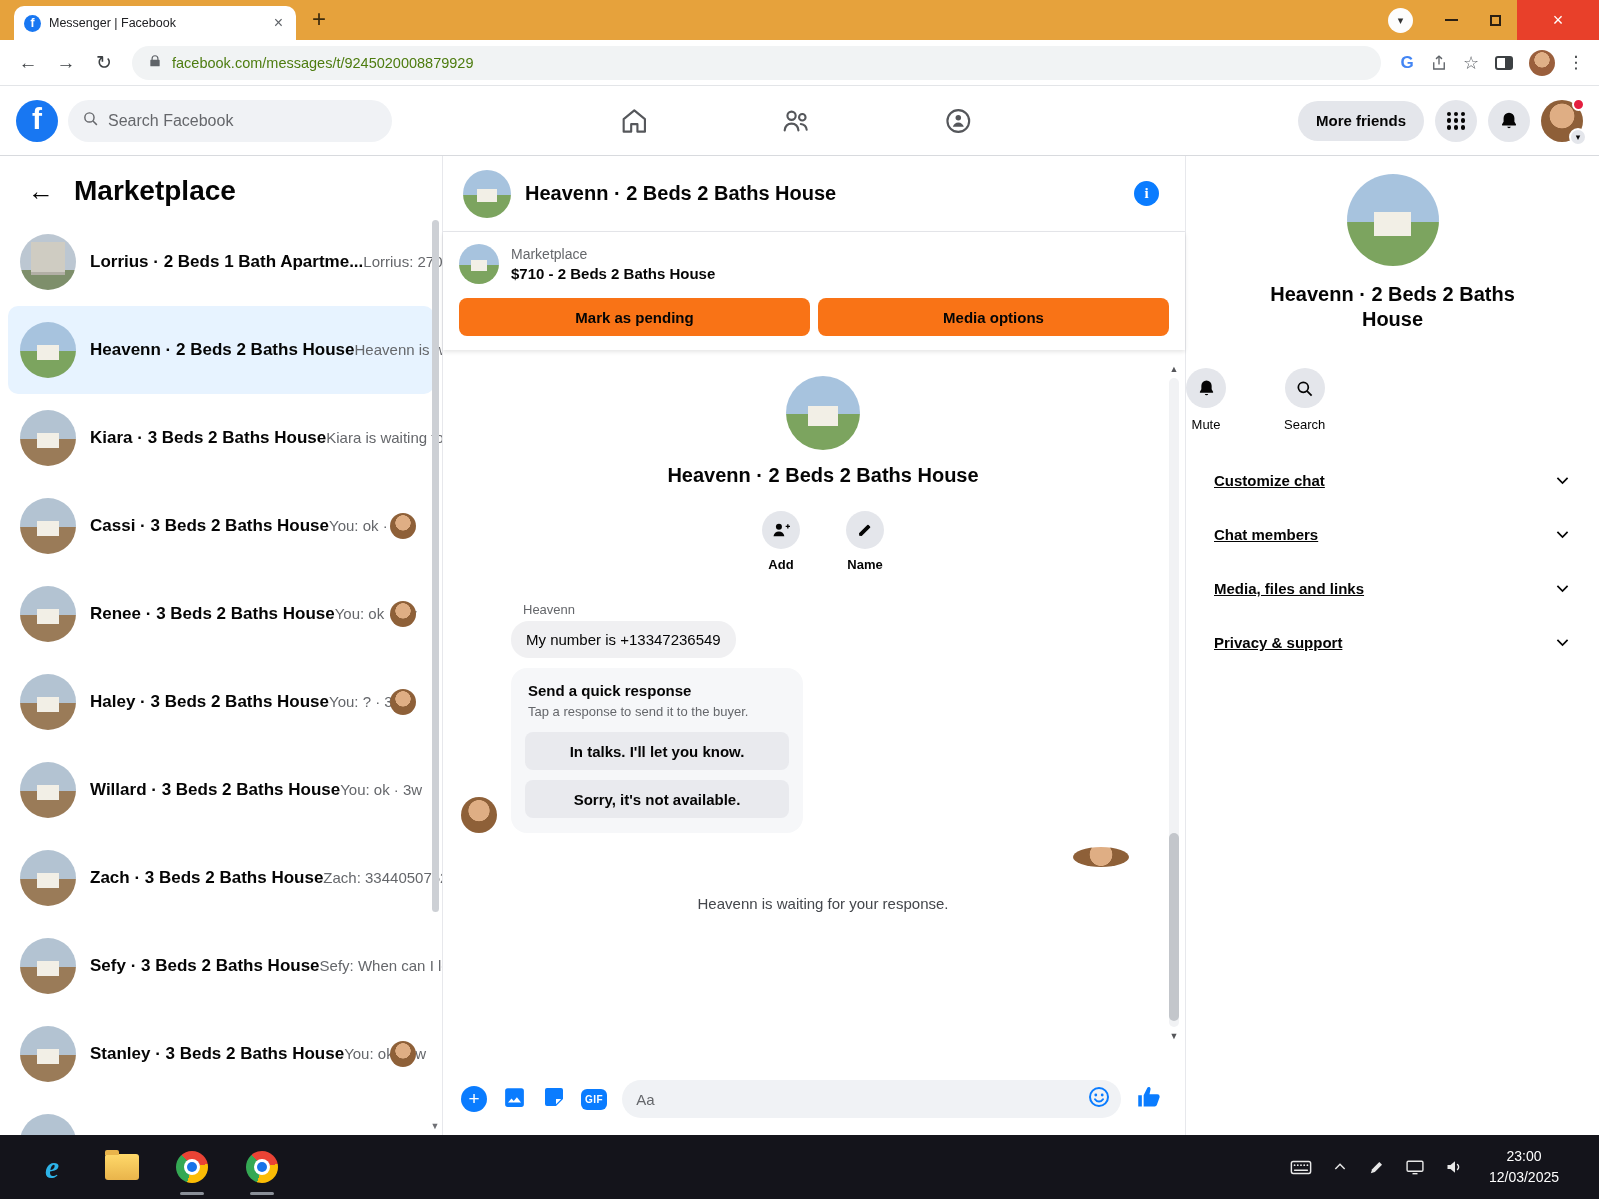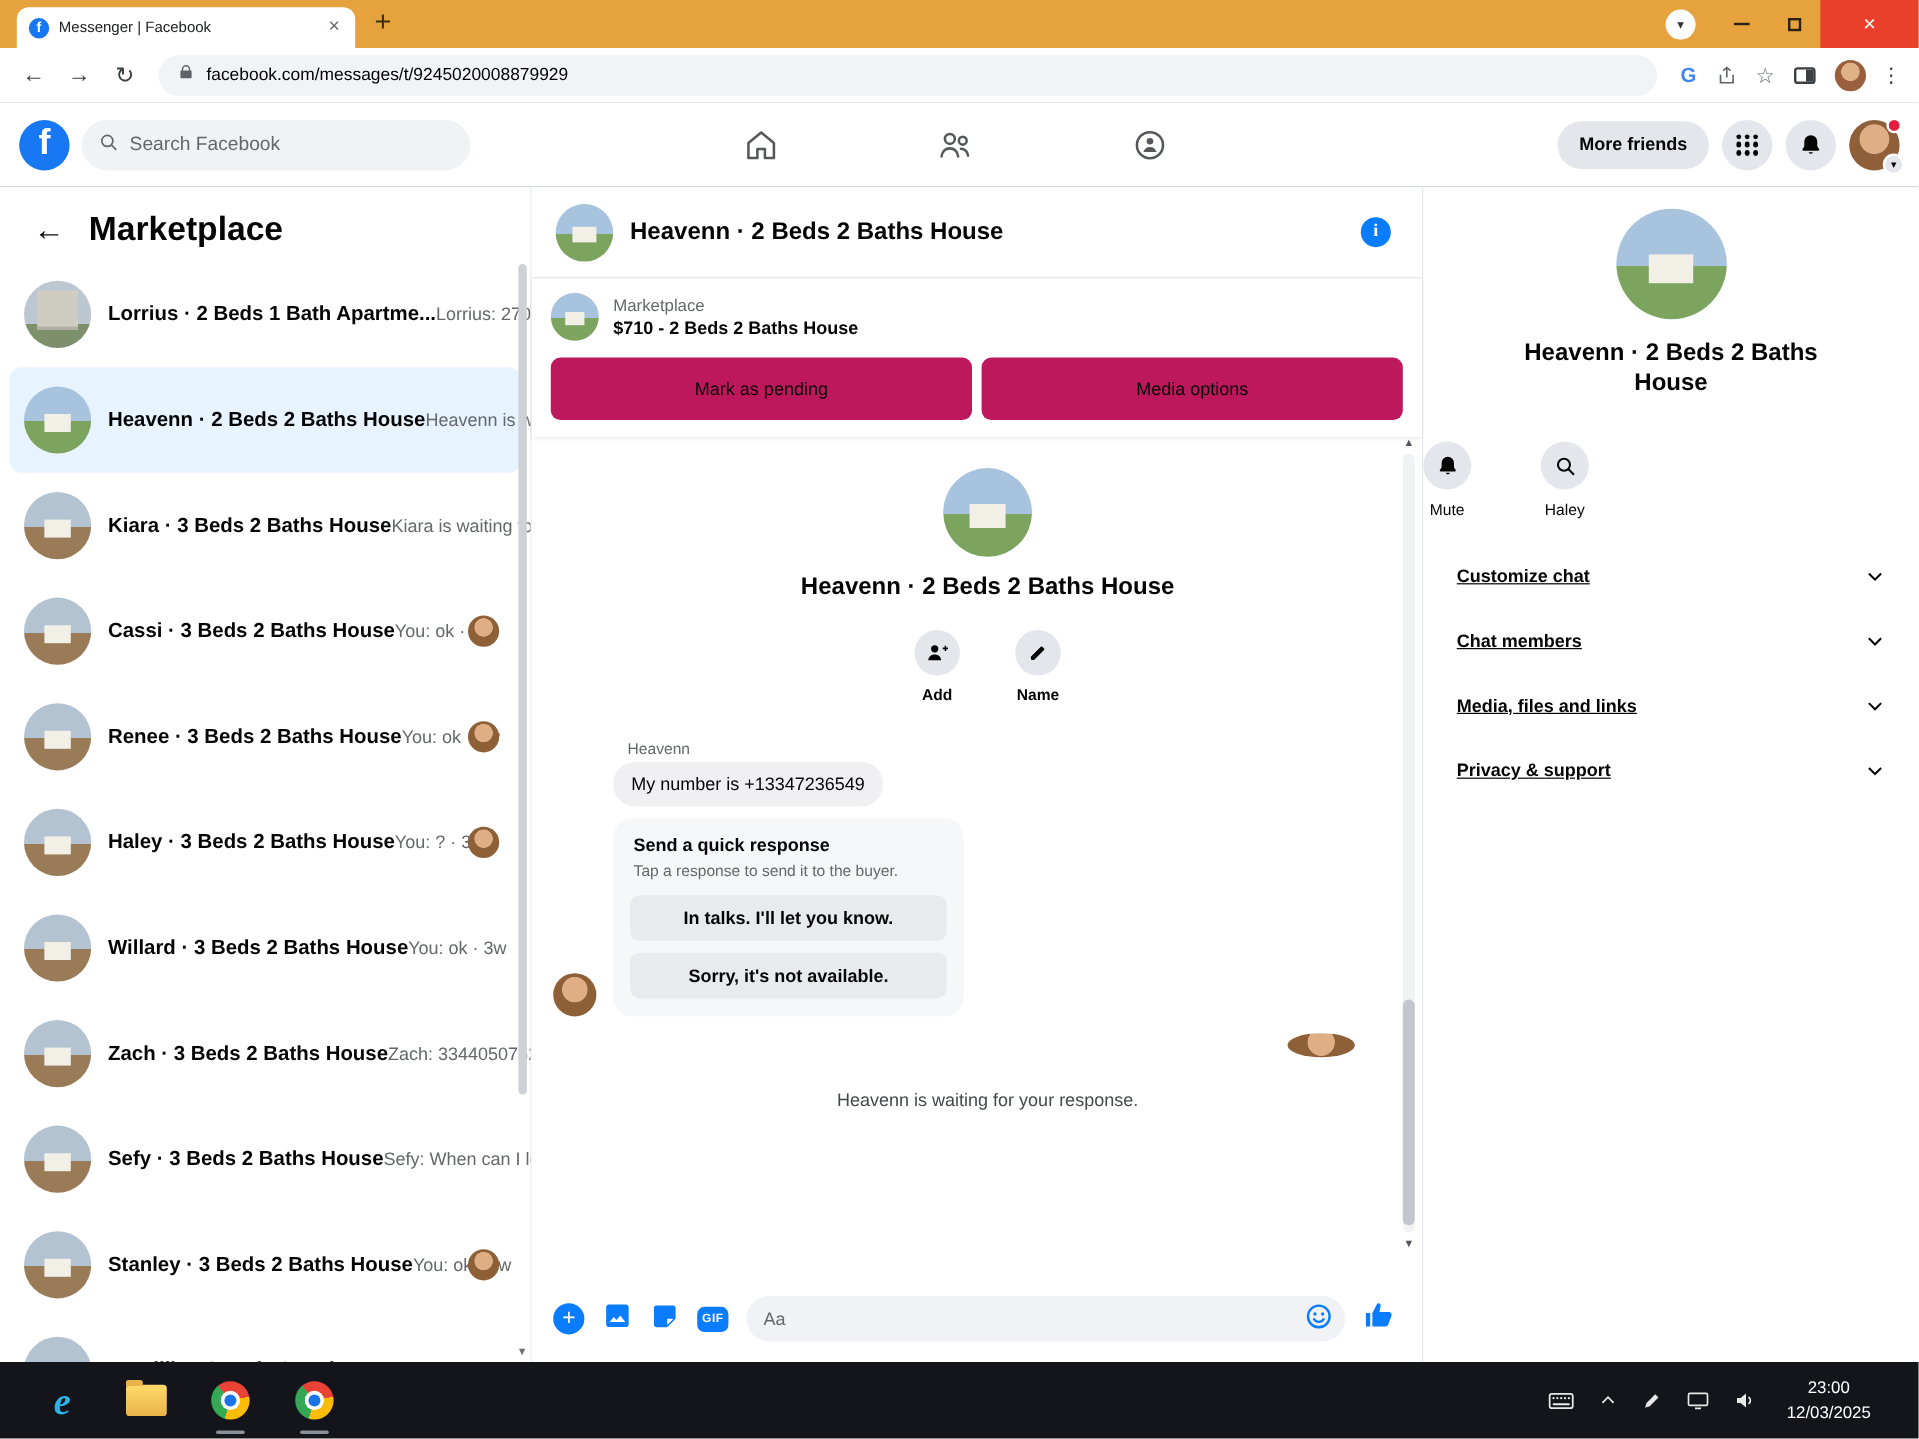--- a/index.html
+++ b/index.html
@@ -17,21 +17,21 @@
   .tabsearch { width:25px; height:25px; background:#fdfdfd; border-radius:50%; color:#333; font-size:11px; display:flex; align-items:center; justify-content:center; margin-right:16px; }
   .winbtn { width:44px; height:40px; display:flex; align-items:center; justify-content:center; }
   .win-min { width:13px; height:2px; background:#2b2013; }
   .win-max { width:11px; height:11px; border:2px solid #2b2013; }
   .winclose { width:82px; height:40px; background:#E8402A; color:#fff; font-size:18px; display:flex; align-items:center; justify-content:center; }
 
   
   .addrbar { flex:0 0 46px; background:#fff; border-bottom:1px solid #e3e5e8; display:flex; align-items:center; padding:0 10px; gap:2px; }
   .navic { width:36px; height:36px; display:flex; align-items:center; justify-content:center; font-size:19px; color:#3c4043; }
   .urlpill { flex:1; height:34px; background:#F1F3F4; border-radius:17px; display:flex; align-items:center; padding:0 16px; gap:10px; margin:0 8px; }
-  .urltext { font-size:14.5px; color:#000000; }
+  .urltext { font-size:14.5px; color:#4d7c0f; }
   .addr-right { display:flex; align-items:center; }
   .gicon { font-size:17px; font-weight:bold; color:#4285F4; width:32px; text-align:center; }
   .staric { font-size:18px; color:#5f6368; width:32px; text-align:center; }
   .shareic { width:32px; display:flex; justify-content:center; }
   .panelwrap { width:34px; display:flex; justify-content:center; }
   .panelic { width:18px; height:14px; border:2px solid #3c4043; border-radius:3px; position:relative; }
   .panelic::after { content:""; position:absolute; right:0; top:0; bottom:0; width:6px; background:#3c4043; }
   .avatar-sm { width:26px; height:26px; border-radius:50%; background:radial-gradient(circle at 50% 38%, #e0b087 0 36%, #9a5f3c 38% 100%); margin:0 8px; }
   .dots { font-size:17px; color:#3c4043; width:26px; text-align:center; }
 
@@ -85,21 +85,21 @@
   .ch-av { width:48px; height:48px; flex:0 0 48px; }
   .ch-title { font-size:20px; font-weight:bold; margin-left:14px; }
   .infoic { margin-left:auto; width:25px; height:25px; border-radius:50%; background:#0a7cff; color:#fff; font-size:15px; font-weight:bold;
             display:flex; align-items:center; justify-content:center; font-family:"Liberation Serif", serif; }
   .banner { padding:12px 16px 14px; box-shadow:0 2px 4px rgba(0,0,0,.10); position:relative; z-index:2; }
   .banner-top { display:flex; align-items:center; gap:12px; }
   .b-av { width:40px; height:40px; flex:0 0 40px; }
   .b-src { font-size:14px; color:#65676B; margin-bottom:3px; }
   .b-listing { font-size:15px; font-weight:600; }
   .banner-btns { display:flex; gap:8px; margin-top:14px; }
-  .bbtn { flex:1; height:52px; background:#be185d; border:none; border-radius:8px; font-size:15px; font-weight:400; font-family:inherit; color:#050505; }
+  .bbtn { flex:1; height:38px; background:#f97316; border:none; border-radius:8px; font-size:15px; font-weight:700; font-family:inherit; color:#050505; }
 
   .msgs { flex:1; position:relative; padding-left:18px; min-height:0; overflow:hidden; }
   .intro { text-align:center; margin-top:26px; }
   .intro-av { width:74px; height:74px; margin:0 auto; }
   .intro-title { font-size:20px; font-weight:bold; margin-top:14px; }
   .intro-actions { display:flex; justify-content:center; gap:46px; margin-top:24px;font-weight:bold; }
   .ia { display:flex; flex-direction:column; align-items:center; gap:8px; font-size:13px; }
   .ia-circle { width:38px; height:38px; border-radius:50%; background:#E4E6EB; display:flex; align-items:center; justify-content:center; }
   .started { font-size:13px; color:#65676B; margin-top:50px; }
   .started .link { color:#050505; font-weight:bold; }
@@ -449,21 +449,21 @@
           </span>
           <span>Mute</span>
         </span>
         <span class="d-act">
           <span class="d-circle">
             <svg width="19" height="19" viewBox="0 0 24 24" fill="none" stroke="#050505" stroke-width="2.2">
                 <circle cx="10.5" cy="10.5" r="6.3"></circle>
                 <path d="M15.3 15.3 21 21"></path>
               </svg>
           </span>
-          <span>Haley</span>
+          <span>Search</span>
         </span>
       </div>
       <div class="d-sections">
         <div class="d-row">
           <span>Customize chat</span>
           <svg width="17" height="17" viewBox="0 0 20 20" fill="none" stroke="#050505" stroke-width="2">
               <path d="M4 7l6 6 6-6"></path>
             </svg>
         </div>
         <div class="d-row">

